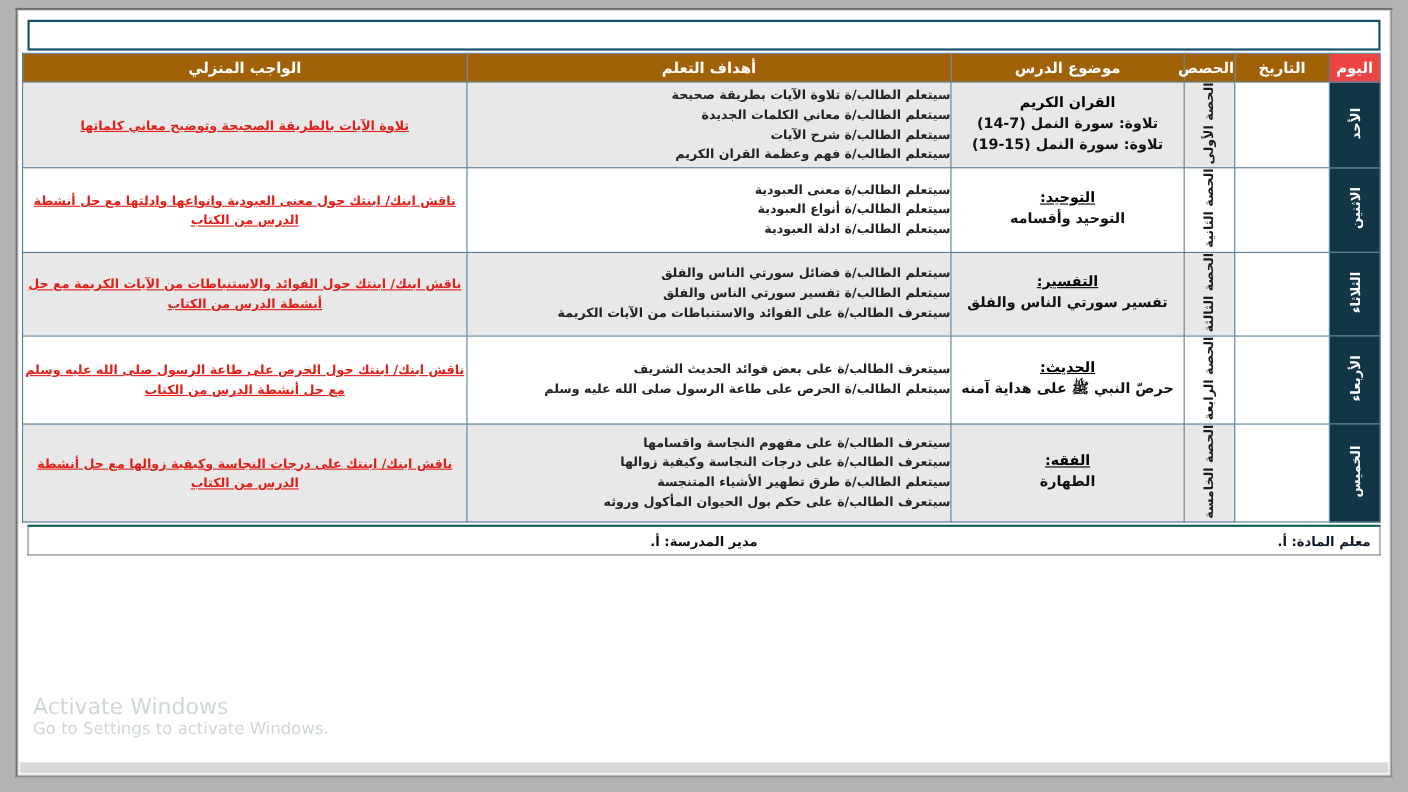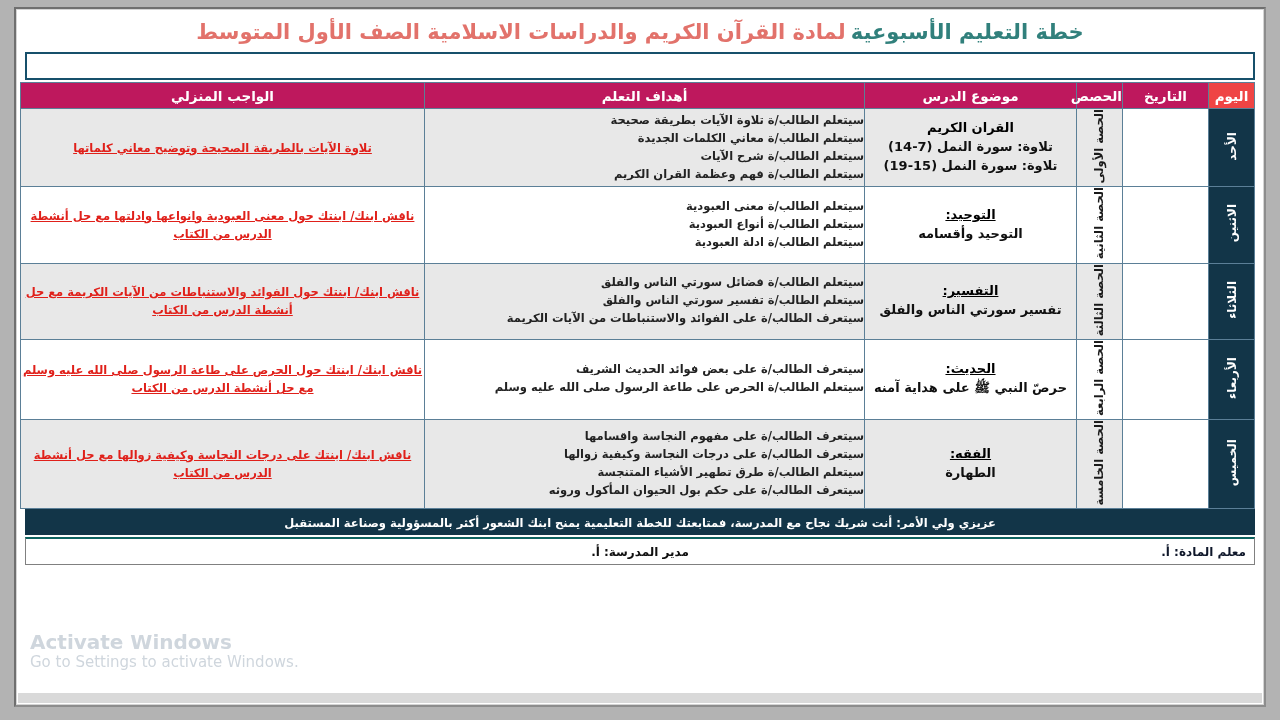--- a/index.html
+++ b/index.html
@@ -67,21 +67,21 @@
     direction: rtl;
     margin-top: 2px;
   }
   #plan-table th, #plan-table td {
     border: 1px solid #5b7f97;
     vertical-align: middle;
     padding: 0;
   }
 
   thead th {
-    background: #be185d;
+    background: #a16207;
     color: #ffffff;
     font-size: 13.5px;
     font-weight: bold;
     height: 26px;
     text-align: center;
     border-color: #0d6360;
   }
   thead th.day-head {
     background: #ef4444;
     border-color: #123548;
@@ -224,40 +224,36 @@
     position: absolute;
     left: 14px;
     bottom: 34px;
     width: 150px;
     color: #cfd6dd;
     text-align: left;
     direction: ltr;
     z-index: 5;
     pointer-events: none;
   }
-  #wm-line1 { font-size: 20px; line-height: 22px; white-space: nowrap; font-weight: bold; }
+  #wm-line1 { font-size: 20px; line-height: 22px; white-space: nowrap; }
   #wm-line2 { font-size: 15px; line-height: 18px; white-space: nowrap; }
 
   
   #bottom-strip {
     position: absolute;
     left: 2px; right: 2px; bottom: 2px;
     height: 10px;
     background: #d9d9d9;
   }
 </style>
 </head>
 <body>
 
 <div id="doc-frame">
 
-  <div id="title-bar">
-    <span class="t-teal">خطة التعليم الأسبوعية</span>
-    <span class="t-red">لمادة القرآن الكريم والدراسات الاسلامية الصف الأول المتوسط</span>
-  </div>
 
   <div id="blank-band"></div>
 
   <table id="plan-table">
     <colgroup>
       <col class="c-day">
         <col class="c-date">
         <col class="c-period">
       <col class="c-topic">
         <col class="c-goals">
@@ -357,21 +353,20 @@
             <span class="goal-line">سيتعلم الطالب/ة طرق تطهير الأشياء المتنجسة</span>
             <span class="goal-line">سيتعرف الطالب/ة على حكم بول الحيوان المأكول وروثه</span>
           </td>
           <td class="hw-cell">
             <span class="hw-text">ناقش ابنك/ ابنتك على درجات النجاسة وكيفية زوالها مع حل أنشطة الدرس من الكتاب</span>
           </td>
         </tr>
       </tbody>
   </table>
 
-  <div id="footer-note">عزيزي ولي الأمر: أنت شريك نجاح مع المدرسة، فمتابعتك للخطة التعليمية يمنح ابنك الشعور أكثر بالمسؤولية وصناعة المستقبل</div>
 
   <div id="signature-row">
     <span id="sig-teacher">معلم المادة: أ.</span>
     <span id="sig-principal">مدير المدرسة: أ.</span>
   </div>
 
   <div id="activation-watermark">
     <div id="wm-line1">Activate Windows</div>
     <div id="wm-line2">Go to Settings to activate Windows.</div>
   </div>

